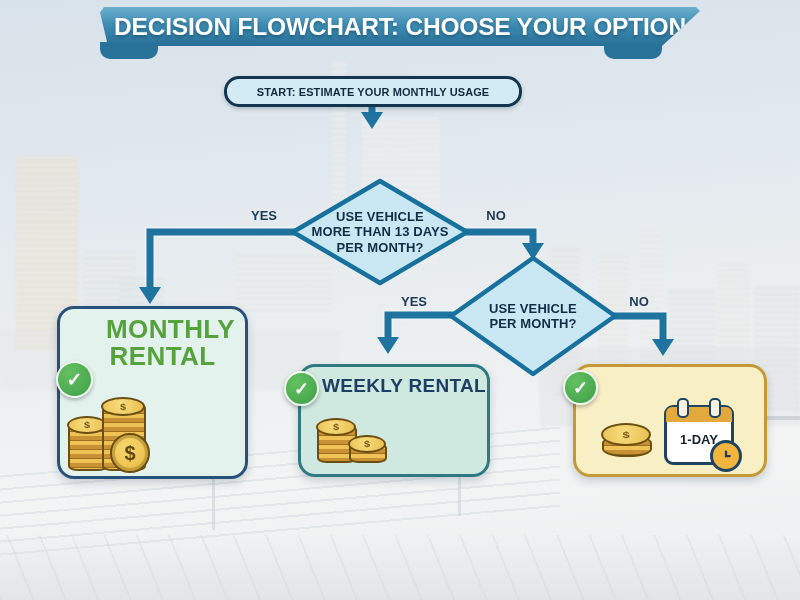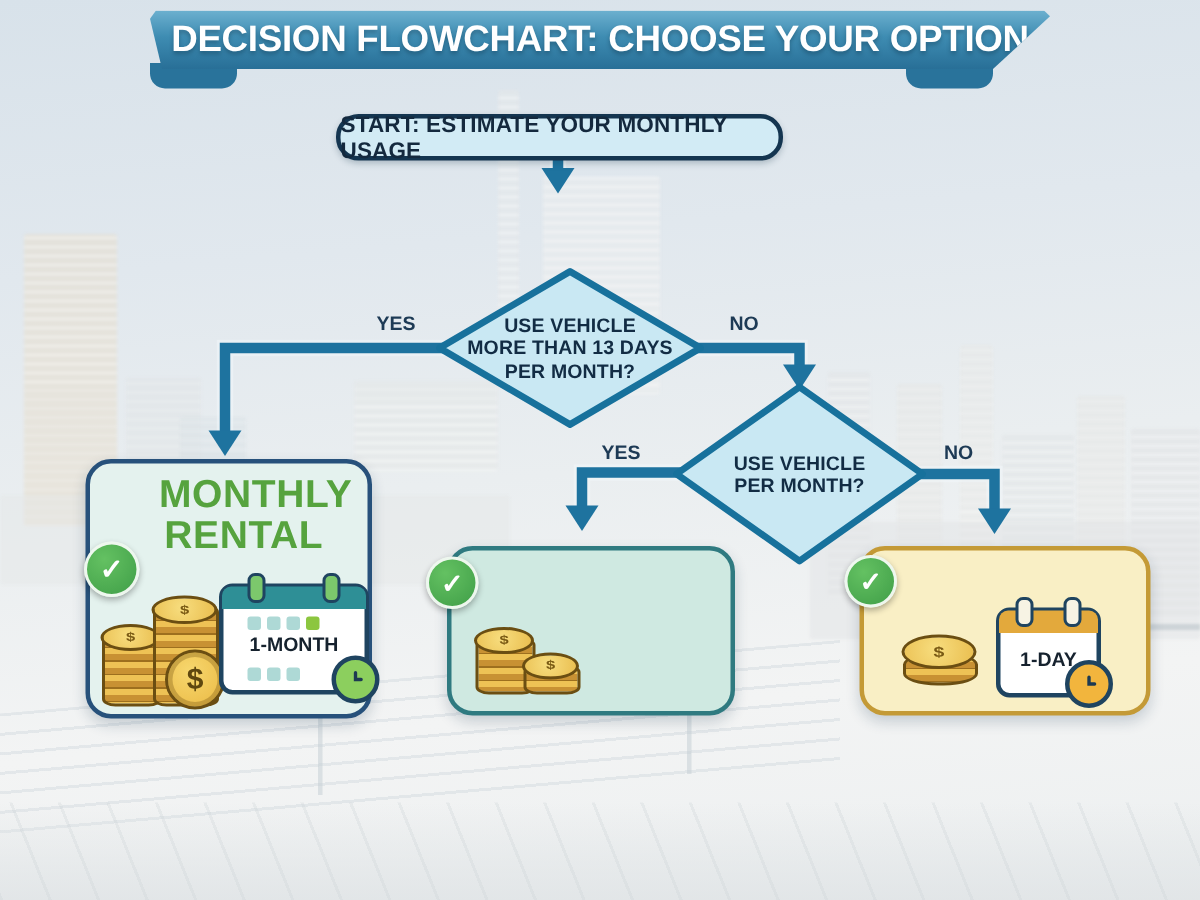--- a/index.html
+++ b/index.html
@@ -37,21 +37,21 @@
   
   #connector-svg{position:absolute;left:0;top:0;z-index:2;}
   .node-text{position:absolute;z-index:3;display:flex;flex-direction:column;align-items:center;
     justify-content:center;text-align:center;color:#122c44;font-weight:bold;
     font-size:13px;line-height:1.18;letter-spacing:.1px;}
   .branch-label{position:absolute;z-index:3;width:60px;text-align:center;
     color:#1d3a55;font-weight:bold;font-size:13px;}
   .start-pill{position:absolute;left:224px;top:76px;width:292px;height:25px;z-index:3;
     background:#d2ebf5;border:3px solid #143550;border-radius:15px;
     display:flex;align-items:center;justify-content:center;
-    color:#14293e;font-weight:bold;font-size:15px;letter-spacing:.1px;
+    color:#14293e;font-weight:bold;font-size:11px;letter-spacing:.1px;
     box-shadow:0 2px 4px rgba(20,50,70,.25);}
   
   .card{position:absolute;z-index:4;border-radius:17px;box-shadow:0 4px 9px rgba(25,55,80,.20);}
   .card-title{position:absolute;left:0;right:0;text-align:center;font-weight:bold;color:#1d3f63;margin-left:20px;}
   .badge{position:absolute;border-radius:50%;background:radial-gradient(circle at 35% 30%,#64c162,#3f9e47);
     border:2px solid rgba(255,255,255,.9);box-shadow:0 2px 4px rgba(0,0,0,.3);
     display:flex;align-items:center;justify-content:center;
     color:#fff;font-weight:bold;z-index:5;}
   
   .coin-stack{position:absolute;}
@@ -165,48 +165,27 @@
         </div>
       <div class="stack-body" style="left:36px;width:40px;height:64px;"></div>
       <div class="stack-top" style="left:35px;top:22px;width:40px;height:15px;font-size:11px;">
           <span>$</span>
         </div>
       <div class="coin-front" style="left:44px;top:58px;width:36px;height:36px;font-size:20px;">
           <span>$</span>
         </div>
     </div>
 
-    <div class="calendar" style="left:86px;top:80px;width:94px;height:68px;">
-      <div class="cal-header" style="background:#2e8f96;"></div>
-      <div class="cal-ring" style="left:16px;background:#7cc86c;"></div>
-      <div class="cal-ring" style="right:16px;background:#7cc86c;"></div>
-      <div class="sq-row" style="left:16px;top:19px;">
-        <div class="sq" style="background:#aed9d6;"></div>
-          <div class="sq" style="background:#aed9d6;"></div>
-        <div class="sq" style="background:#aed9d6;"></div>
-          <div class="sq" style="background:#8cc63f;"></div>
-      </div>
-      <div class="cal-label" style="top:30px;">1-MONTH</div>
-      <div class="sq-row" style="left:16px;bottom:6px;">
-        <div class="sq" style="background:#aed9d6;"></div>
-          <div class="sq" style="background:#aed9d6;"></div>
-        <div class="sq" style="background:#aed9d6;"></div>
-      </div>
-      <div class="cal-clock" style="right:-10px;bottom:-9px;background:#8ccf5e;">
-        <svg width="18" height="18" viewBox="0 0 24 24">
-            <path d="M12 6v6h5" stroke="#1d3a52" stroke-width="3" fill="none" stroke-linecap="round"></path>
-          </svg>
-      </div>
-    </div>
   </div>
 
   <div class="card" style="left:298px;top:364px;width:186px;height:107px;background:#cfe9e1;border:3px solid #2f7a80;">
     <div class="badge" style="left:-17px;top:4px;width:31px;height:31px;font-size:18px;">
       <span>✓</span>
     </div>
+    <div class="card-title" style="top:8px;font-size:19px;color:#1d3f63;letter-spacing:.3px;">WEEKLY RENTAL</div>
     <div class="coin-stack" style="left:16px;top:46px;width:66px;height:50px;">
       <div class="stack-body" style="left:0;width:36px;height:34px;"></div>
       <div class="stack-top" style="left:-1px;top:5px;width:36px;height:14px;font-size:11px;">
           <span>$</span>
         </div>
       <div class="stack-body" style="left:32px;width:34px;height:16px;"></div>
       <div class="stack-top" style="left:31px;top:22px;width:34px;height:14px;font-size:11px;">
           <span>$</span>
         </div>
     </div>

